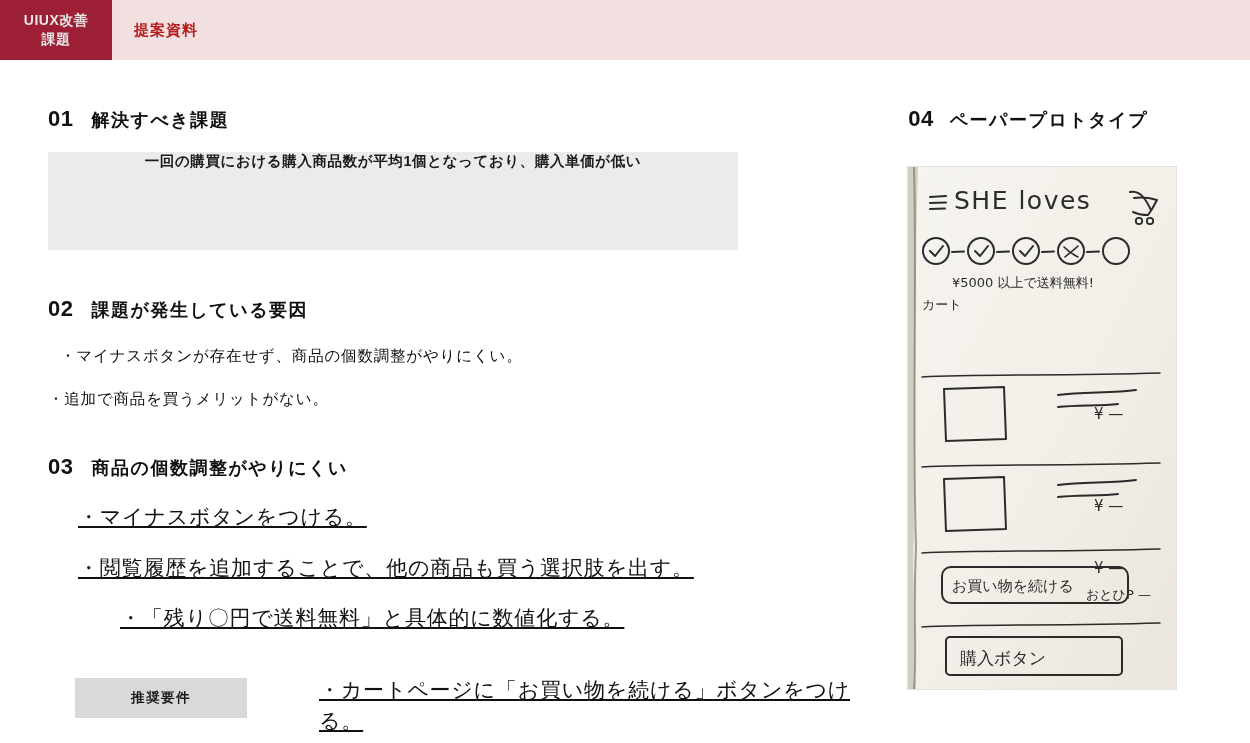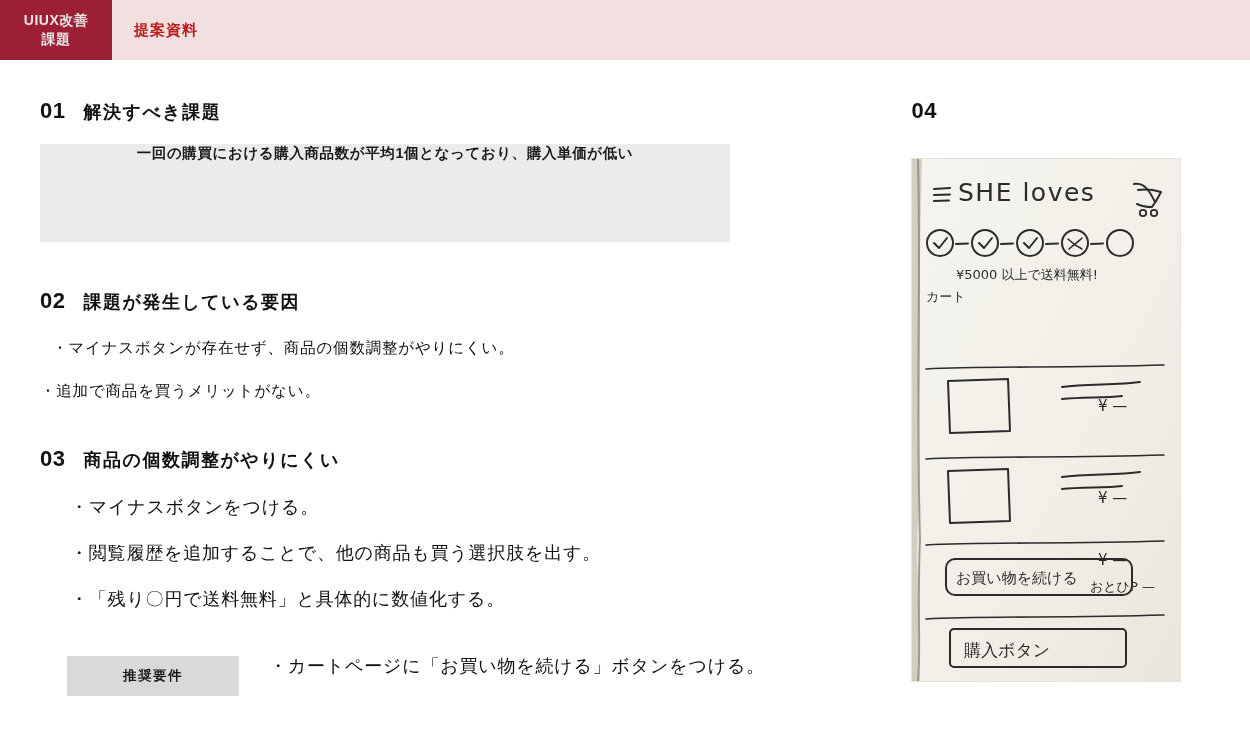--- a/index.html
+++ b/index.html
@@ -43,21 +43,21 @@
     color: #b91c1c;
     font-family: Liberation Mono, monospace;
     font-weight: bold;
     font-size: 15px;
     letter-spacing: 1px;
   }
 
   
   .content {
     display: flex;
-    padding: 0;
+    padding: 8px;
     height: 677px;
     gap: 40px;
   }
   .left-col {
     width: 900px;
     padding: 38px 0 0 40px;
   }
   .right-col {
     width: 350px;
     padding: 38px 0 0 0;
@@ -131,27 +131,28 @@
     font-weight: bold;
     font-size: 13.5px;
     letter-spacing: 1.5px;
     flex: 0 0 auto;
     margin-top: 3px;
   }
   .tag.required { background: #f2d9dc; color: #8f1a2e; }
   .tag.recommended { background: #d9d9d9; color: #1a1a1a; margin-left: 27px; }
   .req-items { padding-left: 30px; }
   .req-item {
-    font-size: 18px;
+    font-size: 21px;
     color: #111111;
     letter-spacing: 0.8px;
     line-height: 1.5;
     margin-bottom: 19px;
-  }
-  .req-item:last-child { margin-bottom: 0; }
+    text-decoration: underline;
+  }
+  .req-item:last-child { margin-bottom: 0; margin-left: 42px; }
   .right-inner { padding-left: 0; }
   .proto-head {
     display: flex;
     align-items: baseline;
     gap: 16px;
     margin-left: 0;
     padding-left: 0;
   }
   .proto-wrap {
     margin-top: 35px;
@@ -221,20 +222,21 @@
           </div>
         </div>
       </div>
     </div>
   </div>
 
   <div class="right-col">
     <div class="right-inner">
       <div class="proto-head">
         <span class="sec-num">04</span>
+        <span class="sec-title">ペーパープロトタイプ</span>
       </div>
 
       <div class="proto-wrap">
         <svg class="proto-svg" viewBox="0 0 268 522" xmlns="http://www.w3.org/2000/svg">
 
           <defs>
             <linearGradient id="paperGrad" x1="0" y1="0" x2="1" y2="1">
               <stop offset="0%" stop-color="#f6f4ef"></stop>
               <stop offset="55%" stop-color="#f2efe8"></stop>
               <stop offset="100%" stop-color="#eae6dd"></stop>

